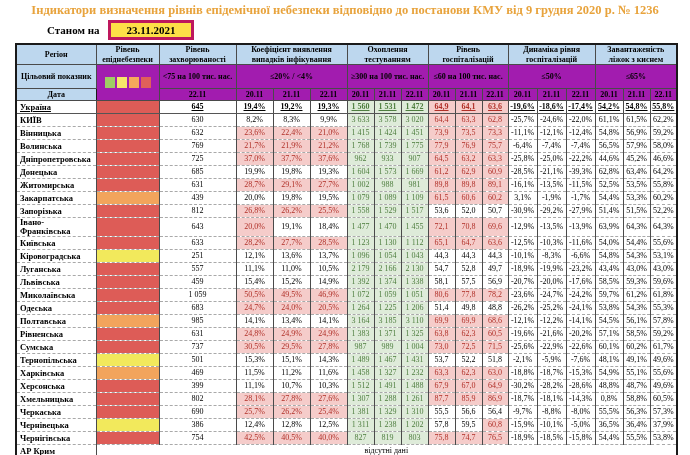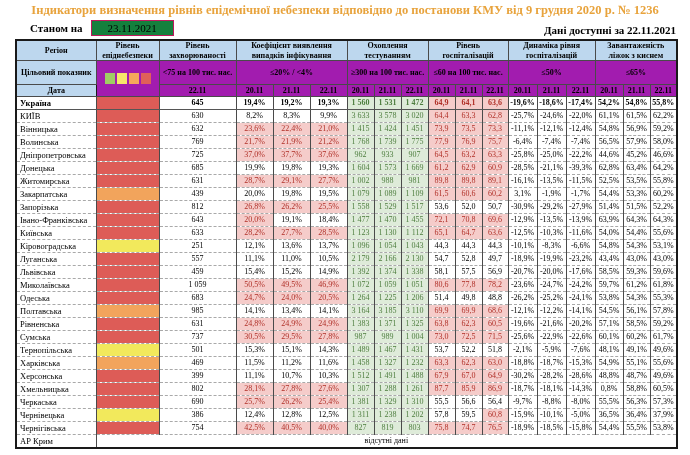--- a/index.html
+++ b/index.html
@@ -1,35 +1,35 @@
 <!DOCTYPE html>
 <html><head>
 <meta charset="utf-8">
 <style>
   html,body{margin:0;padding:0;background:#fff;}
   .page{width:690px;height:455px;position:relative;background:#fff;overflow:hidden;
         font-family:"Liberation Serif","DejaVu Serif",serif;color:#000;}
   .title{ text-align:center;font-weight:bold;font-size:12.5px;color:#E8A33C;padding-top:3px;white-space:nowrap;}
-  .meta-row{display:flex;justify-content:space-between;align-items:flex-end;
-            padding:2px 14px 2px 30px;font-weight:bold;font-size:11px;}
+  .meta-row{display:flex;justify-content:space-between;align-items:center;
+            padding:2px 14px 2px 47px;font-weight:bold;font-size:11px;}
   .meta-left{display:flex;align-items:center;}
-  .date-box{border:1px solid #be185d;background:#15803d;padding:0 16px;margin-left:8px;
-            font-weight:normal;font-size:11px;line-height:14px;}
+  .date-box{border:3px solid #be185d;background:#fde047;padding:0 16px;margin-left:8px;
+            font-weight:bold;font-size:11px;line-height:14px;}
   table{border-collapse:collapse;table-layout:fixed;width:661px;margin:1px 0 0 15px;
         border:2px solid #1a1a1a;}
   th,td{border:1px solid #4a4a4a;padding:0 1px;text-align:center;vertical-align:middle;overflow:hidden;}
   thead th{background:#BDD7EE;font-weight:bold;font-size:8px;line-height:1.2;}
   thead tr:nth-child(1){height:14px;}
   thead tr:nth-child(2){height:24px;padding-left:6px;}
   thead tr:nth-child(3){height:12px;}
   thead th.white-head{background:#a21caf;}
   tbody td{font-size:8px;line-height:1.05;height:12px;
            border-top:1px dashed #a9a9a9;border-bottom:1px dashed #a9a9a9;}
-  tbody tr:first-child td{border-top:1.5px solid #1a1a1a;border-bottom:1px solid #555;}
-  .region-cell{text-align:left;padding-left:3px;font-weight:normal;font-size:8.5px;}
+  tbody tr:first-child td{border-top:1.5px solid #1a1a1a;border-bottom:1px solid #555;text-decoration:underline;}
+  .region-cell{text-align:left;padding-left:3px;font-weight:bold;font-size:8.5px;}
   .gb{border-left:1.6px solid #1a1a1a;}
   .lvl-red{background:#DD5C57;}
   .lvl-orange{background:#F2A45C;}
   .lvl-yellow{background:#F2E95C;}
   .testing{background:#DEEBD9;color:#4E7E3F;}
   .exceed{background:#F5CCCA;color:#B03028;}
   .bold-row td{font-weight:bold;}
   .nodata{background:#fff;border-left:1.6px solid #1a1a1a;}
   .legend-sq{display:inline-block;width:10px;height:11px;margin:0 1px;vertical-align:middle;}
 </style>
@@ -37,24 +37,20 @@
 <body>
 
 <div class="page">
 
   <div class="title">Індикатори визначення рівнів епідемічної небезпеки відповідно до постанови КМУ від 9 грудня 2020 р. № 1236</div>
 
   <div class="meta-row">
     <div class="meta-left">
       <span>Станом на</span>
       <span class="date-box">23.11.2021</span>
-    </div>
-    <div>
-      <span>Дані доступні за</span>
-      <span>22.11.2021</span>
     </div>
   </div>
 
   <table>
     <colgroup>
       <col style="width:80px">
         <col style="width:63px">
         <col style="width:77px">
       <col style="width:37px">
         <col style="width:37px">

